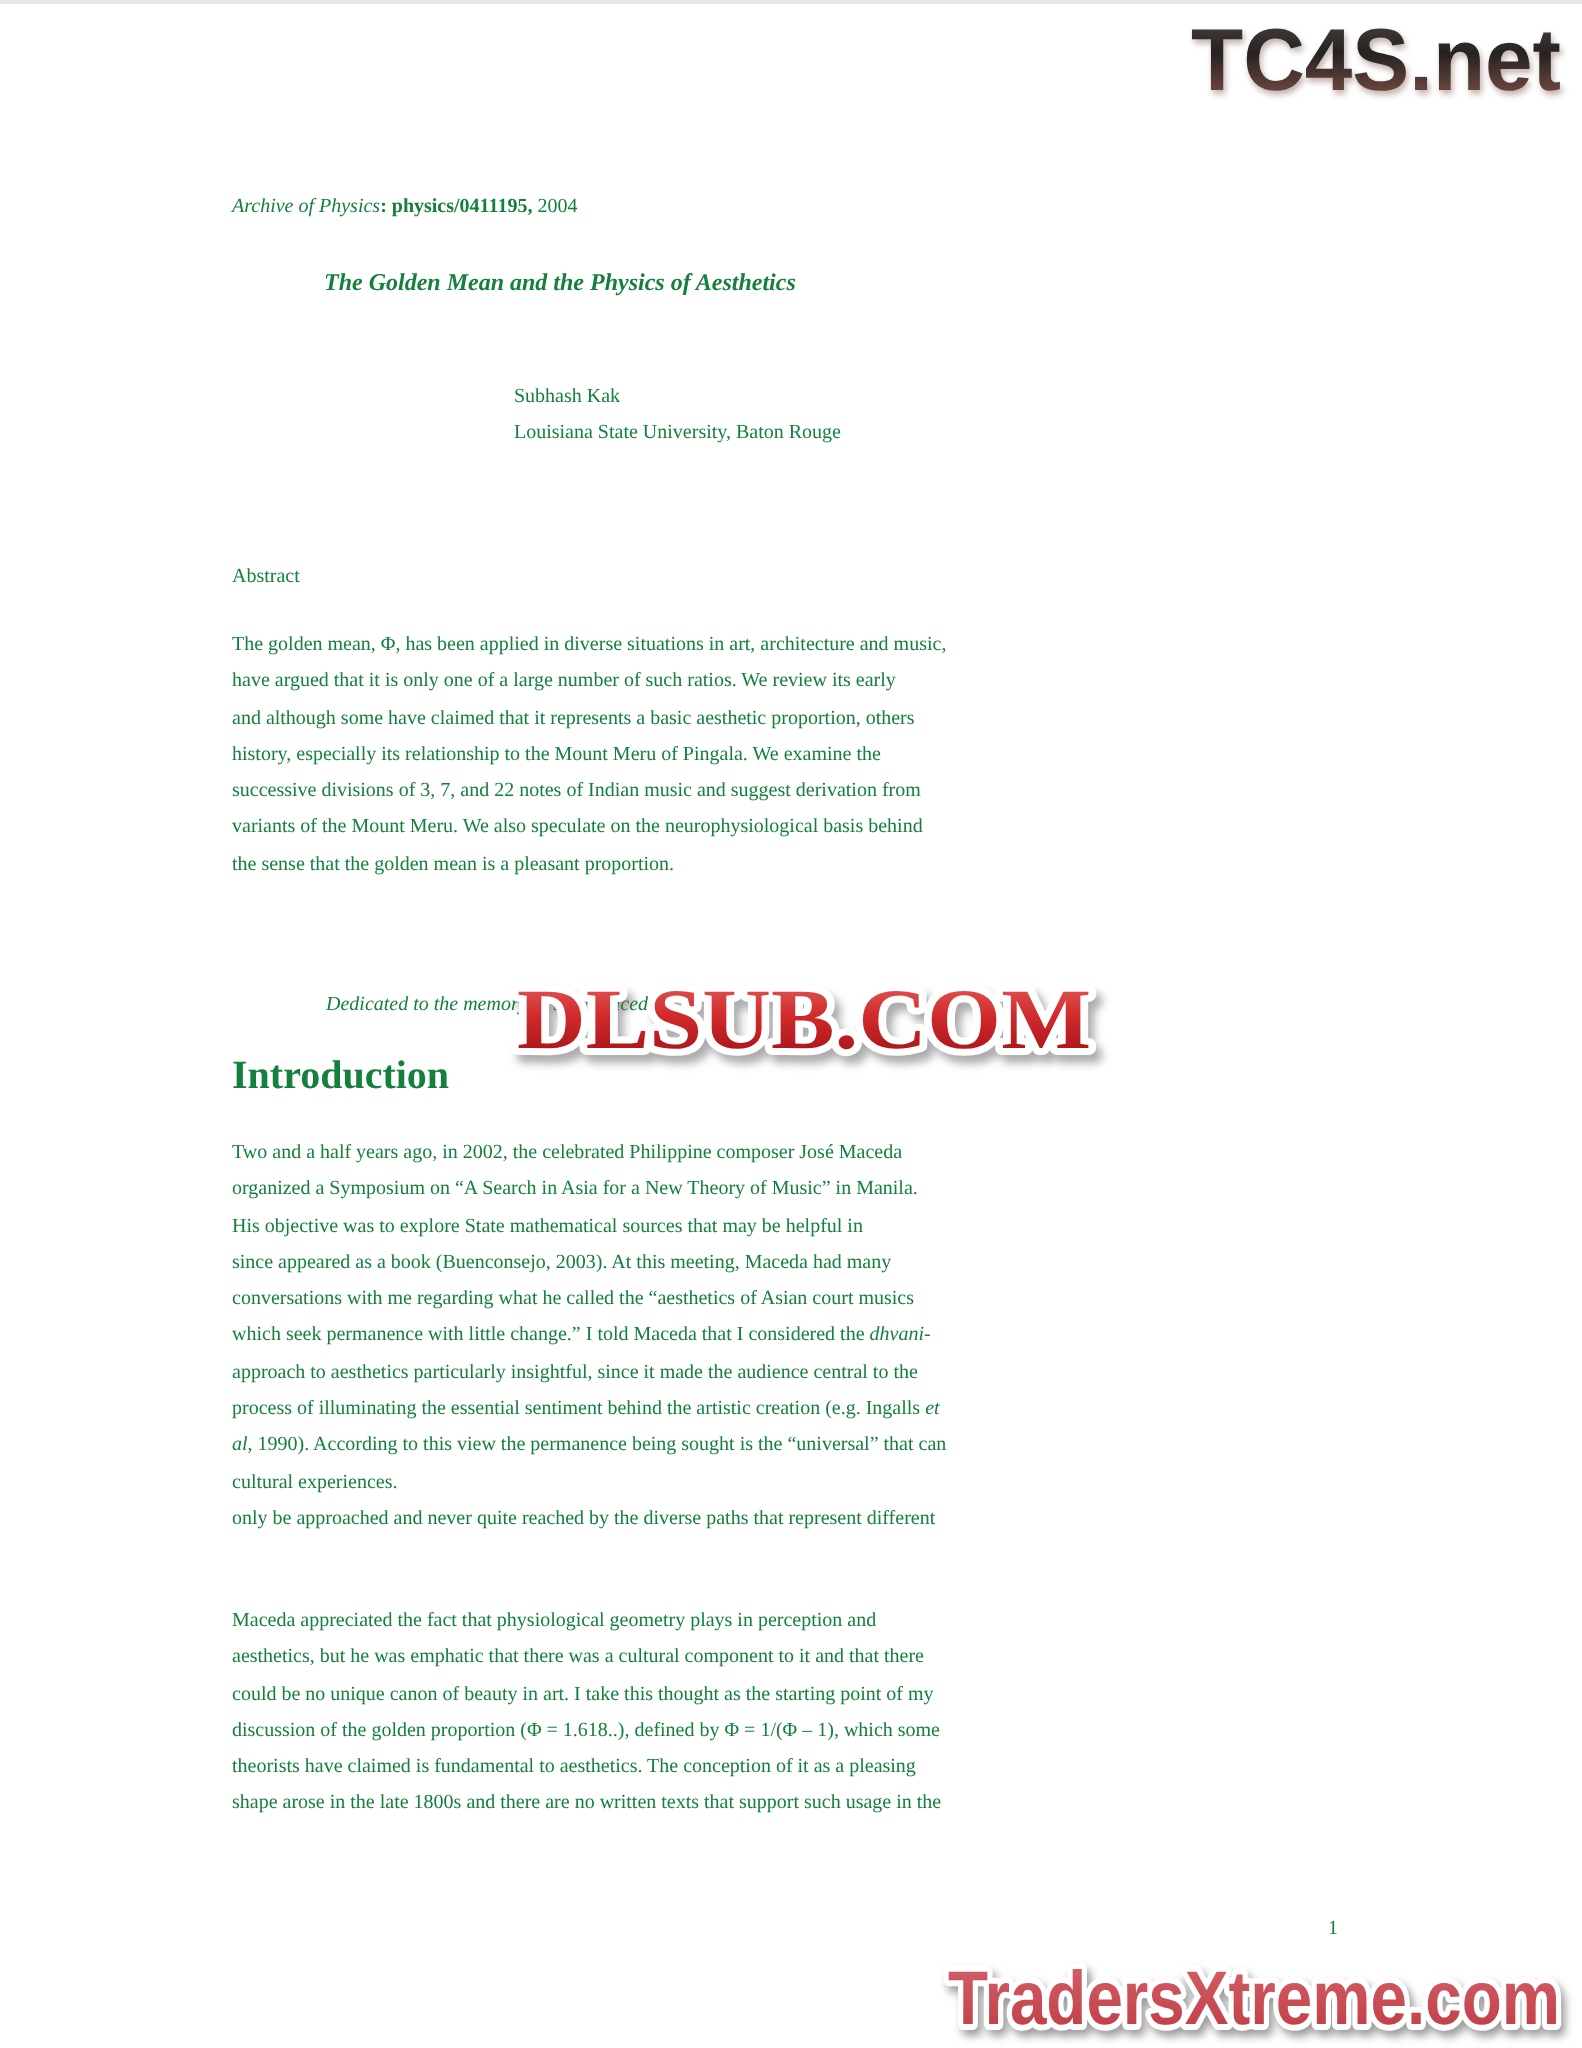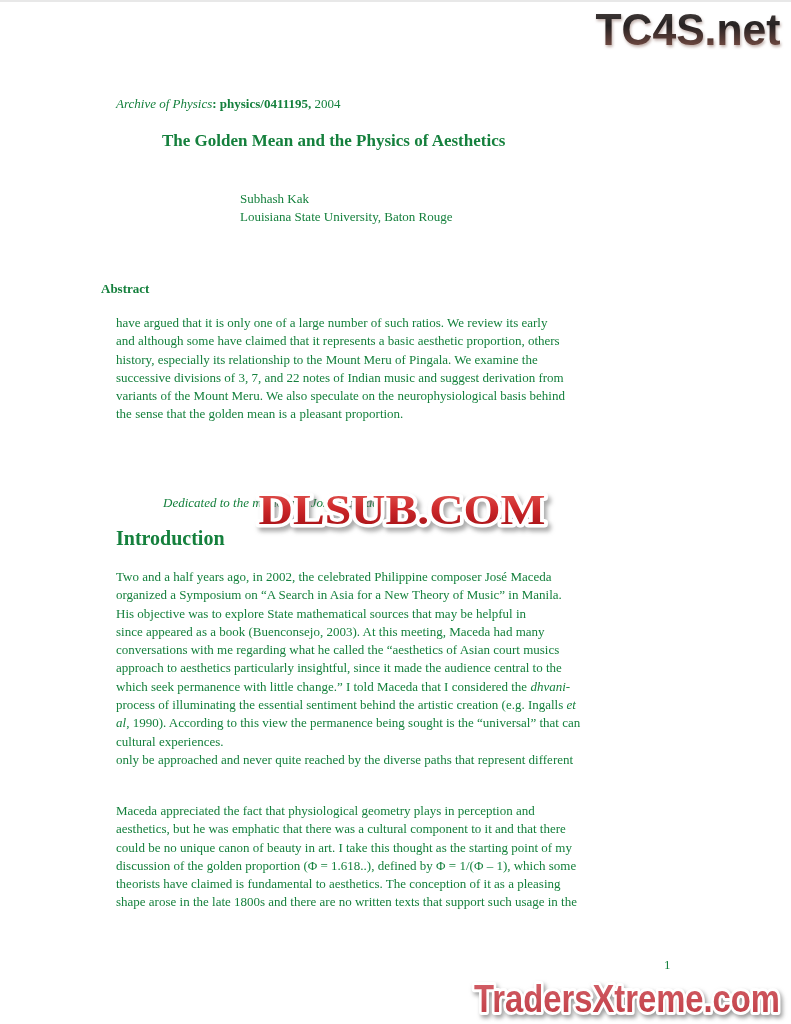--- a/index.html
+++ b/index.html
@@ -1,28 +1,28 @@
 <!DOCTYPE html>
 <html><head>
 <meta charset="utf-8">
 <style>
   html,body { margin:0; padding:0; background:#e8e8e8; }
   .page {
     position:relative; width:791px; height:1024px; margin:2px auto;
     background:#ffffff; overflow:hidden;
     font-family:"Liberation Serif", serif; color:#15803d;
   }
-  .blk { position:absolute; font-size:13px; line-height:18.3px; }
+  .blk { position:absolute; font-size:10px; line-height:18.3px; }
   .line { white-space:pre; }
   .it { font-style:italic; }
   .b  { font-weight:bold; }
   .doc-header { left:116px; top:93px; }
-  .doc-title  { left:162px; top:130px; font-size:17px; font-weight:bold; white-space:pre; }
-  .authors    { left:240px; top:188px; }
-  .abstract-h { left:101px; top:278px; font-weight:bold; }
+  .doc-title  { left:162px; top:130px; font-size:12px; font-weight:bold; white-space:pre;font-style:italic; }
+  .authors    { left:257px; top:188px; }
+  .abstract-h { left:116px; top:278px; font-weight:normal; }
   .abstract-p { left:116px; top:312px; }
   .dedication { left:163px; top:492px; font-style:italic; }
   .intro-h    { left:116px; top:527px; font-size:20px; font-weight:bold; white-space:pre; }
   .para1      { left:116px; top:566px; }
   .para2      { left:116px; top:800px; }
   .page-num   { left:664px; top:954px; }
   .wm-top     { position:absolute; left:588px; top:2px;
                 filter:drop-shadow(1px 2px 1.5px rgba(140,110,100,.55)); }
   .wm-mid     { position:absolute; left:252px; top:480px;
                 filter:drop-shadow(3px 4px 2px rgba(90,90,90,.5)); }
@@ -49,20 +49,21 @@
 
   <div class="blk doc-title">The Golden Mean and the Physics of Aesthetics</div>
 
   <div class="blk authors">
     <div class="line">Subhash Kak</div>
     <div class="line">Louisiana State University, Baton Rouge</div>
   </div>
 
   <div class="blk abstract-h">Abstract</div>
   <div class="blk abstract-p">
+    <div class="line">The golden mean, Φ, has been applied in diverse situations in art, architecture and music,</div>
     <div class="line">have argued that it is only one of a large number of such ratios. We review its early</div>
     <div class="line">and although some have claimed that it represents a basic aesthetic proportion, others</div>
     <div class="line">history, especially its relationship to the Mount Meru of Pingala. We examine the</div>
     <div class="line">successive divisions of 3, 7, and 22 notes of Indian music and suggest derivation from</div>
     <div class="line">variants of the Mount Meru. We also speculate on the neurophysiological basis behind</div>
     <div class="line">the sense that the golden mean is a pleasant proportion.</div>
   </div>
 
   <div class="blk dedication line">Dedicated to the memory of José Maceda</div>
 
@@ -78,22 +79,22 @@
   </svg>
 
   <div class="blk intro-h">Introduction</div>
 
   <div class="blk para1">
     <div class="line">Two and a half years ago, in 2002, the celebrated Philippine composer José Maceda</div>
     <div class="line">organized a Symposium on “A Search in Asia for a New Theory of Music” in Manila.</div>
     <div class="line">His objective was to explore State mathematical sources that may be helpful in</div>
     <div class="line">since appeared as a book (Buenconsejo, 2003). At this meeting, Maceda had many</div>
     <div class="line">conversations with me regarding what he called the “aesthetics of Asian court musics</div>
+    <div class="line"><span>which seek permanence with little change.” I told Maceda that I considered the </span><span class="it">dhvani-</span></div>
     <div class="line">approach to aesthetics particularly insightful, since it made the audience central to the</div>
-    <div class="line"><span>which seek permanence with little change.” I told Maceda that I considered the </span><span class="it">dhvani-</span></div>
     <div class="line"><span>process of illuminating the essential sentiment behind the artistic creation (e.g. Ingalls </span><span class="it">et</span></div>
     <div class="line"><span class="it">al</span><span>, 1990). According to this view the permanence being sought is the “universal” that can</span></div>
     <div class="line">cultural experiences.</div>
     <div class="line">only be approached and never quite reached by the diverse paths that represent different</div>
   </div>
 
   <div class="blk para2">
     <div class="line">Maceda appreciated the fact that physiological geometry plays in perception and</div>
     <div class="line">aesthetics, but he was emphatic that there was a cultural component to it and that there</div>
     <div class="line">could be no unique canon of beauty in art. I take this thought as the starting point of my</div>

